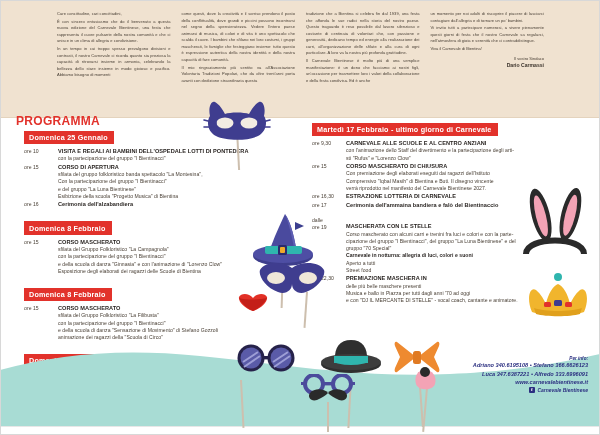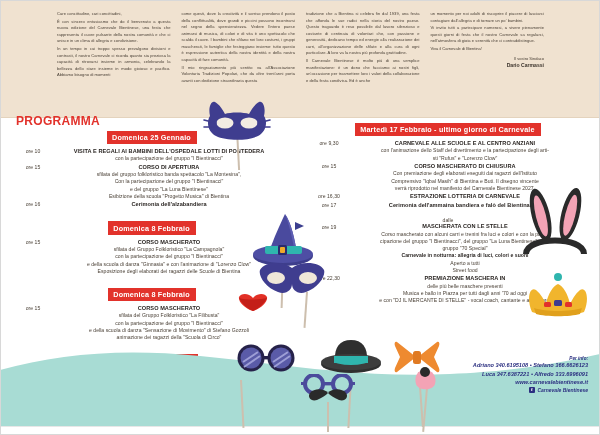--- a/index.html
+++ b/index.html
@@ -58,23 +58,23 @@
   .sig-viva{ font-size:4.05px; color:#4a4036; text-align:left; }
   .sig-role{ font-size:4.05px; color:#4a4036; margin-top:5px; }
   .sig-name{ font-size:5.1px; font-weight:bold; color:#3a322a; margin-top:1px; }
 
   
   .prog-title{
     position:absolute; left:16px; top:114px;
     font-size:12px; font-weight:bold; color:#e2322b; letter-spacing:.3px;
   }
   .col{
-    position:absolute; width:272px;text-align:center;
-  }
-  .col-left{ left:16px; top:126px; }
+    position:absolute; width:272px;
+  }
+  .col-left{ left:24px; top:126px; }
   .col-right{ left:312px; top:118px; }
 
   .daybar{
     display:inline-block;
     background:#e2322b; color:#ffffff;
     font-size:7.2px; font-weight:bold;
     padding:2.2px 6px 2.4px 5px;
     letter-spacing:.2px;
     margin-bottom:3.5px;
     white-space:nowrap;

